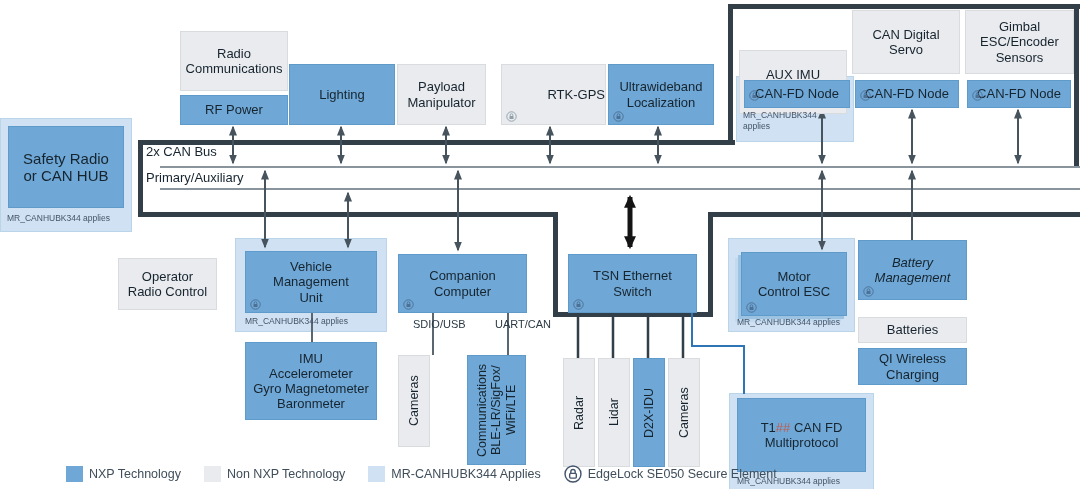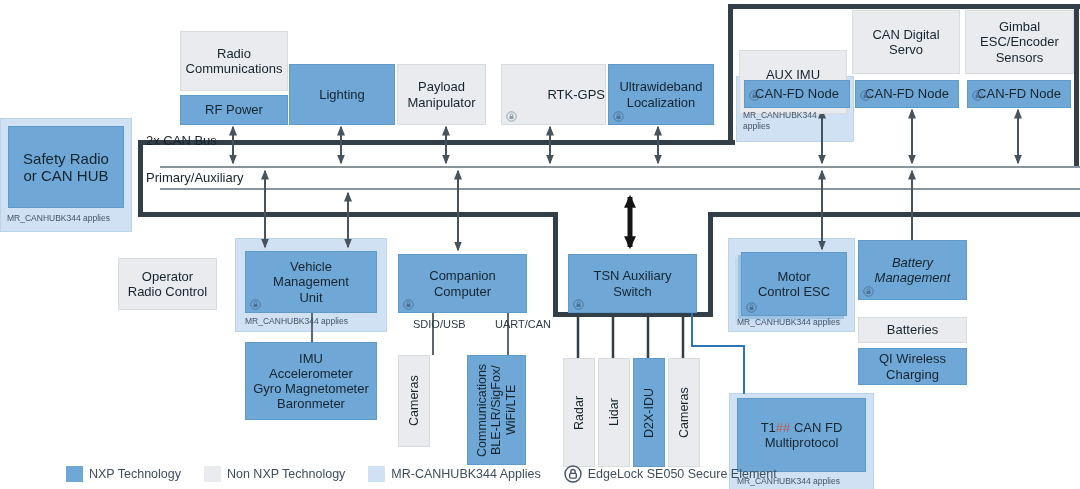--- a/index.html
+++ b/index.html
@@ -86,21 +86,21 @@
     </g>
     <g stroke="#333f48" stroke-width="2.5">
       <line x1="578" y1="311" x2="578" y2="358"></line>
       <line x1="613" y1="311" x2="613" y2="358"></line>
       <line x1="648" y1="311" x2="648" y2="358"></line>
       <line x1="683" y1="311" x2="683" y2="358"></line>
     </g>
     <polyline points="692,313 692,346 744,346 744,394" fill="none" stroke="#2e75b6" stroke-width="2"></polyline>
   </svg>
 
-  <div class="buslabel" style="left:146px;top:133px;">2x CAN Bus</div>
+  <div class="buslabel" style="left:146px;top:144px;">2x CAN Bus</div>
   <div class="buslabel" style="left:146px;top:170px;">Primary/Auxiliary</div>
 
   <div class="box blue" style="left:8px;top:126px;width:114px;height:80px;font-size:15px;">
     <span>Safety Radio
 or CAN HUB</span>
   </div>
   <div class="caption" style="left:7px;top:213px;">MR_CANHUBK344 applies</div>
 
   <div class="box gray" style="left:180px;top:31px;width:106px;height:58px;">
     <span>Radio
@@ -194,21 +194,21 @@
 Computer</span>
     <span class="se-icon"><svg viewBox="0 0 14 14" width="11" height="11">
           <circle cx="7" cy="7" r="6" fill="none" stroke="#4d7094" stroke-width="1.2"></circle>
           <rect x="4.4" y="6.4" width="5.2" height="3.8" rx="0.8" fill="#4d7094"></rect>
           <path d="M5.3 6.4 V5.2 a1.7 1.7 0 0 1 3.4 0 V6.4" fill="none" stroke="#4d7094" stroke-width="1.1"></path>
         </svg></span>
   </div>
   <div class="portlabel" style="left:413px;top:318px;">SDIO/USB</div>
   <div class="portlabel" style="left:495px;top:318px;">UART/CAN</div>
   <div class="box blue" style="left:568px;top:254px;width:127px;height:57px;">
-    <span>TSN Auxiliary
+    <span>TSN Ethernet
 Switch</span>
     <span class="se-icon"><svg viewBox="0 0 14 14" width="11" height="11">
           <circle cx="7" cy="7" r="6" fill="none" stroke="#4d7094" stroke-width="1.2"></circle>
           <rect x="4.4" y="6.4" width="5.2" height="3.8" rx="0.8" fill="#4d7094"></rect>
           <path d="M5.3 6.4 V5.2 a1.7 1.7 0 0 1 3.4 0 V6.4" fill="none" stroke="#4d7094" stroke-width="1.1"></path>
         </svg></span>
   </div>
   <div class="box blue stack" style="left:741px;top:252px;width:104px;height:62px;">
     <span>Motor
 Control ESC</span>

